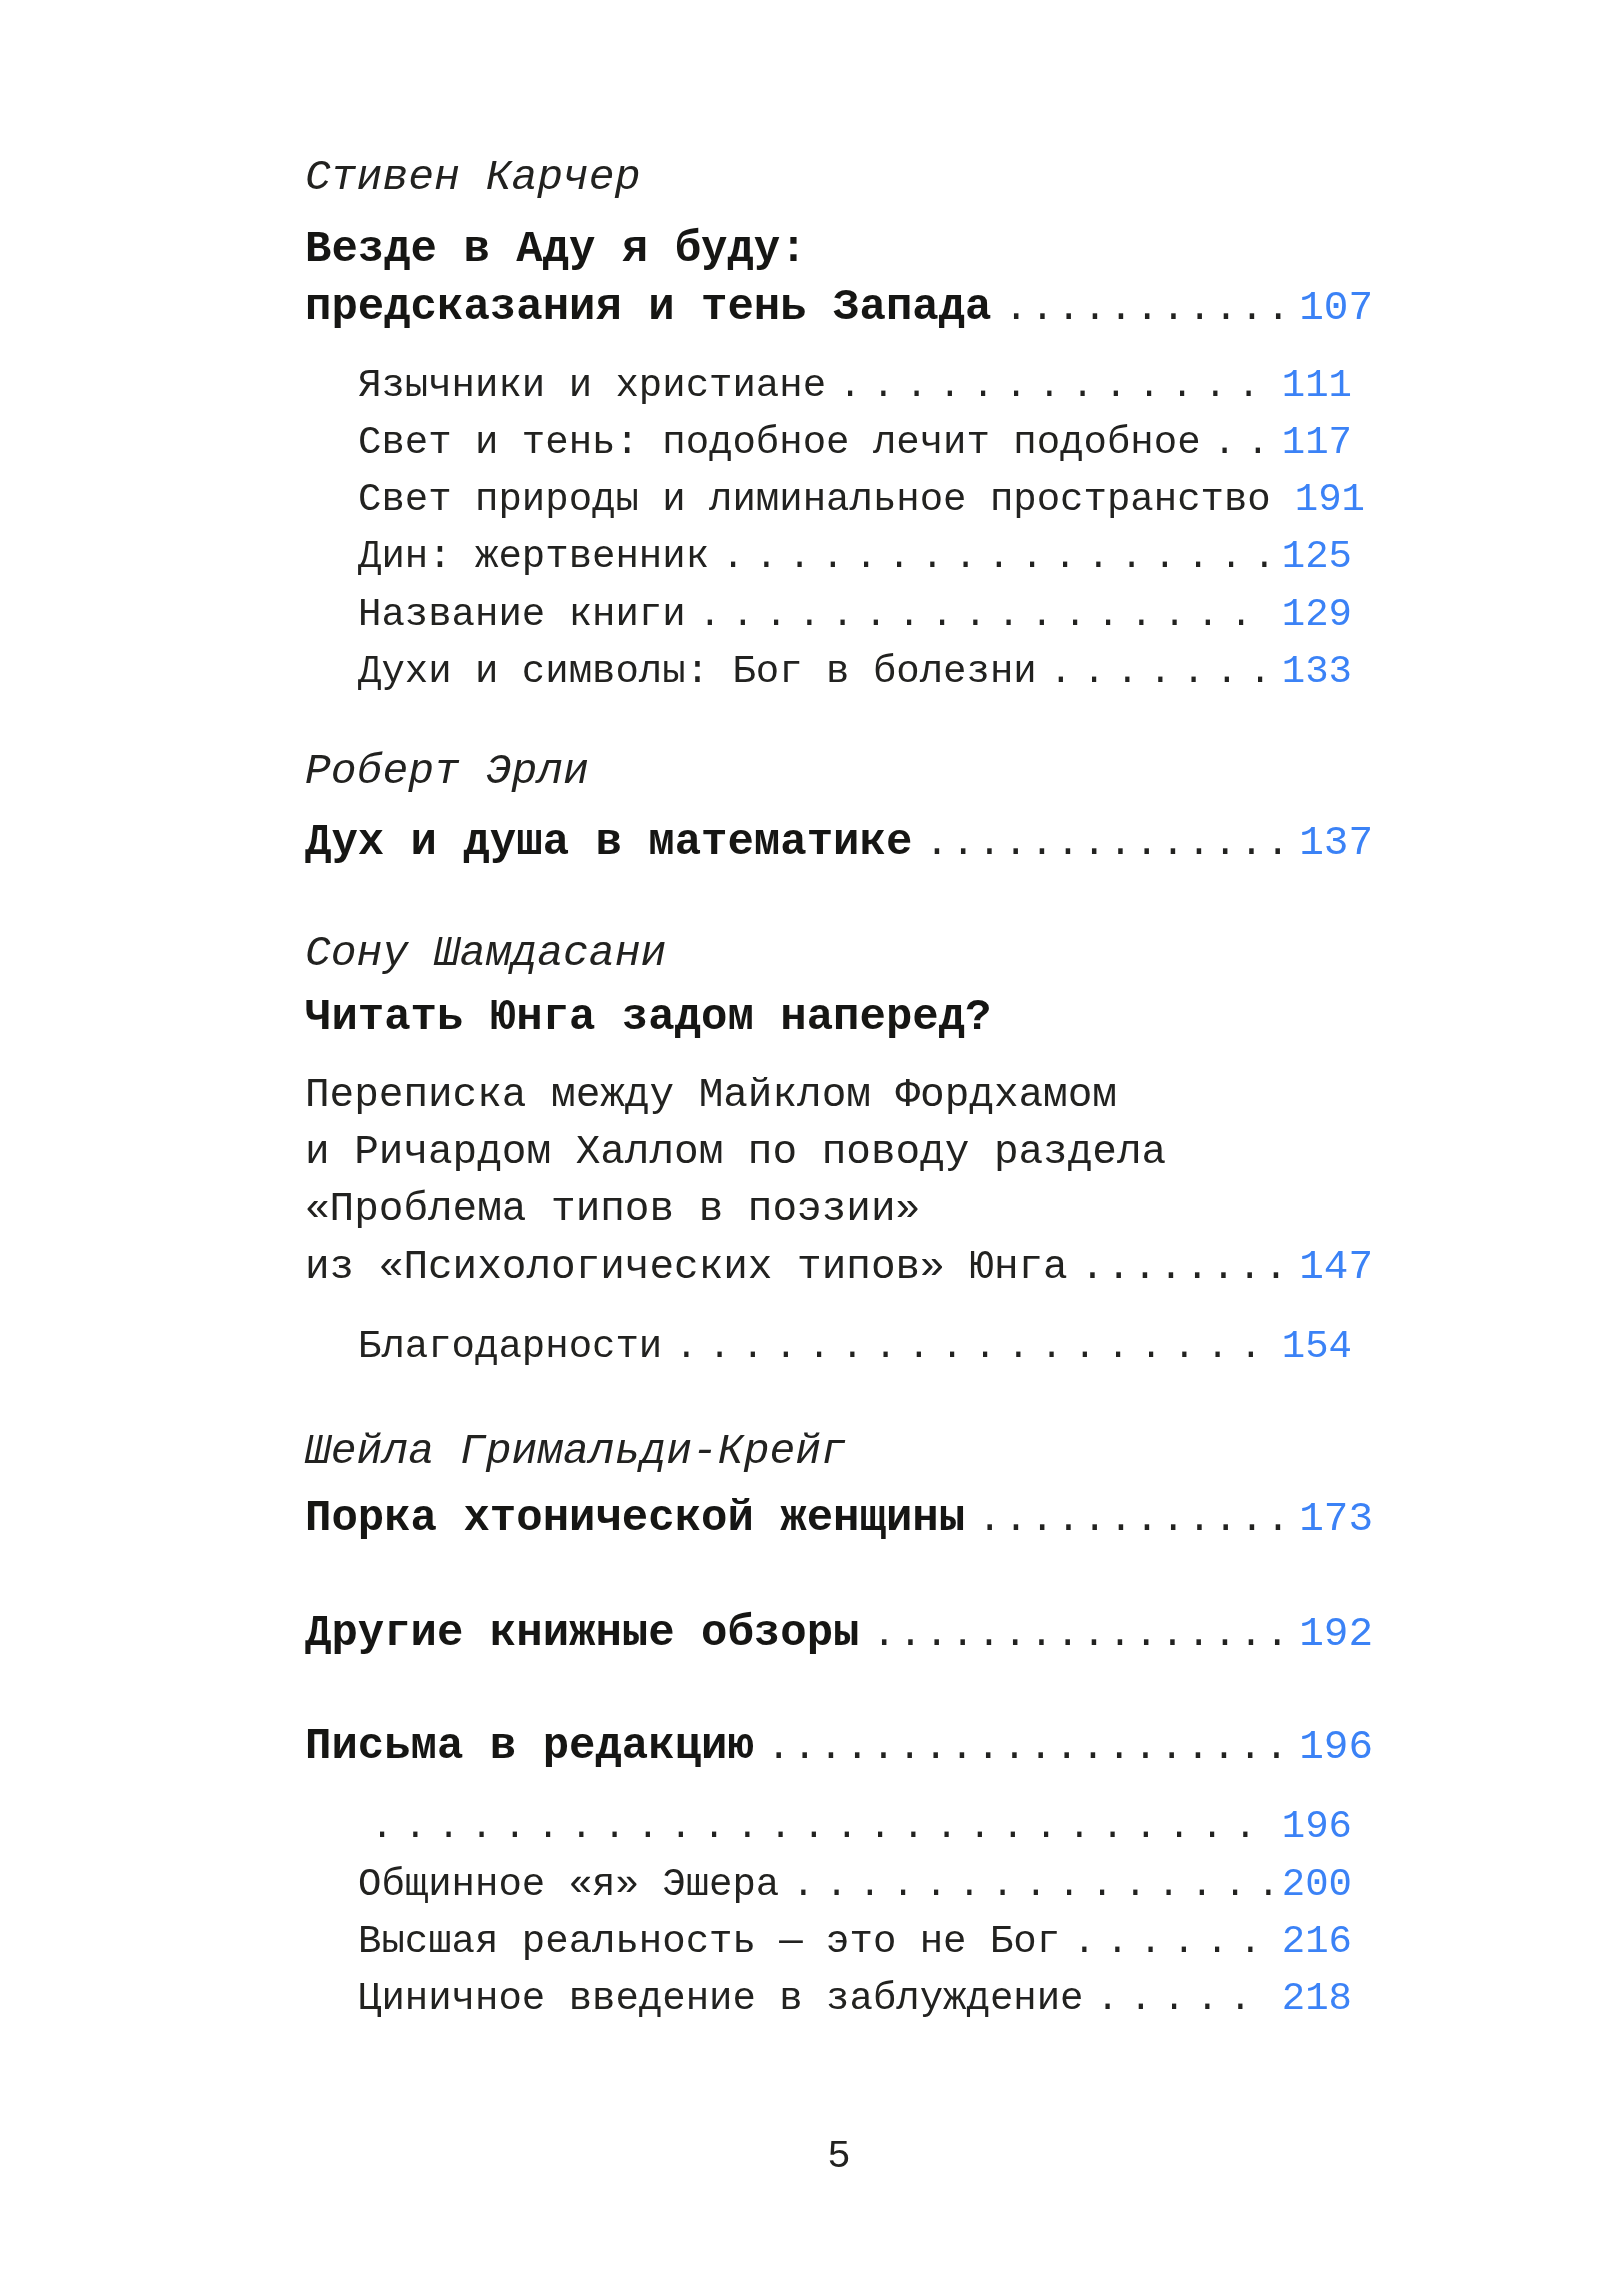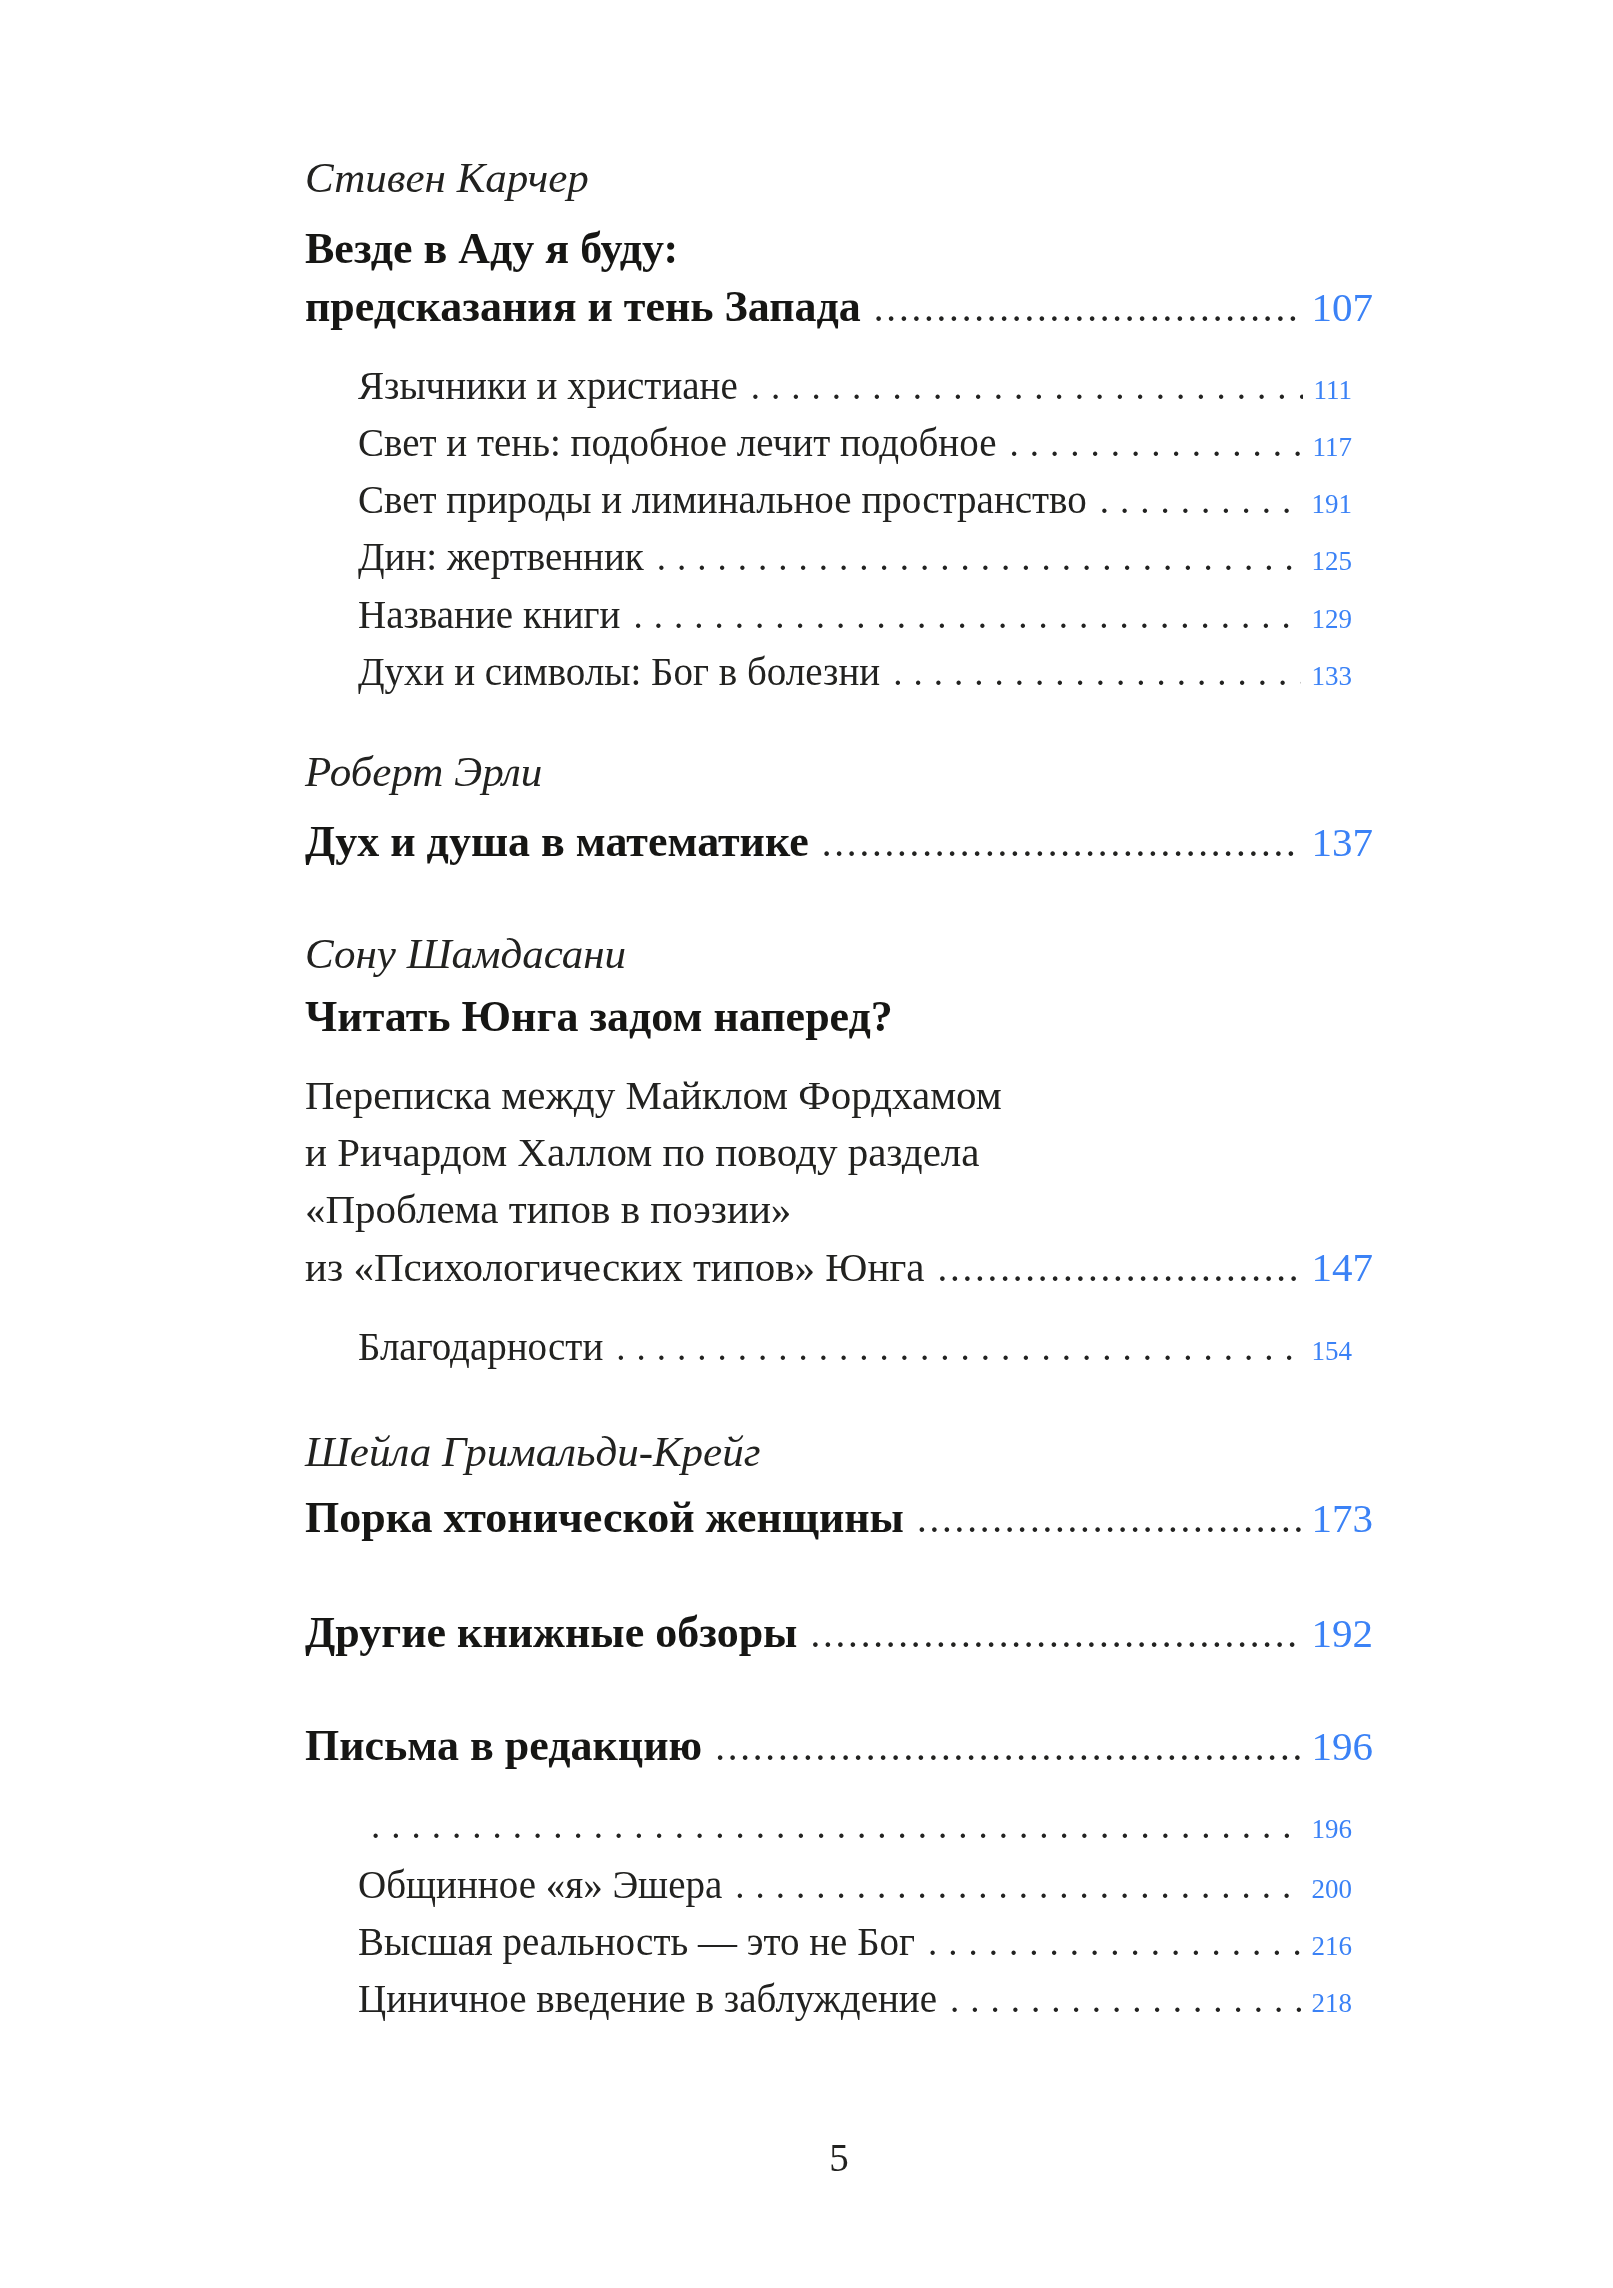--- a/index.html
+++ b/index.html
@@ -5,21 +5,21 @@
   html, body {
     margin: 0;
     padding: 0;
     background: #ffffff;
   }
   .page {
     position: relative;
     width: 1446px;
     height: 2289px;
     background: #ffffff;
-    font-family: Liberation Serif, serif;
+    font-family: Liberation Mono, monospace;
     color: #1d1d1b;
     overflow: hidden;
     padding-left: 16px;
   }
   .row {
     position: absolute;
     left: 305px;
     width: 1068px;
     display: flex;
     align-items: baseline;
@@ -71,21 +71,21 @@
   }
   .pageref {
     flex: 0 0 auto;
     margin-left: 11px;
     font-weight: normal;
     font-style: normal;
     font-size: 41px;
     color: #3b82f6;
   }
   .entry-row .pageref {
-    font-size: 27px;
+    font-size: 39px;
   }
   .folio {
     position: absolute;
     left: 305px;
     width: 1068px;
     text-align: center;
     font-size: 39px;
     color: #222220;
   }
 </style>

